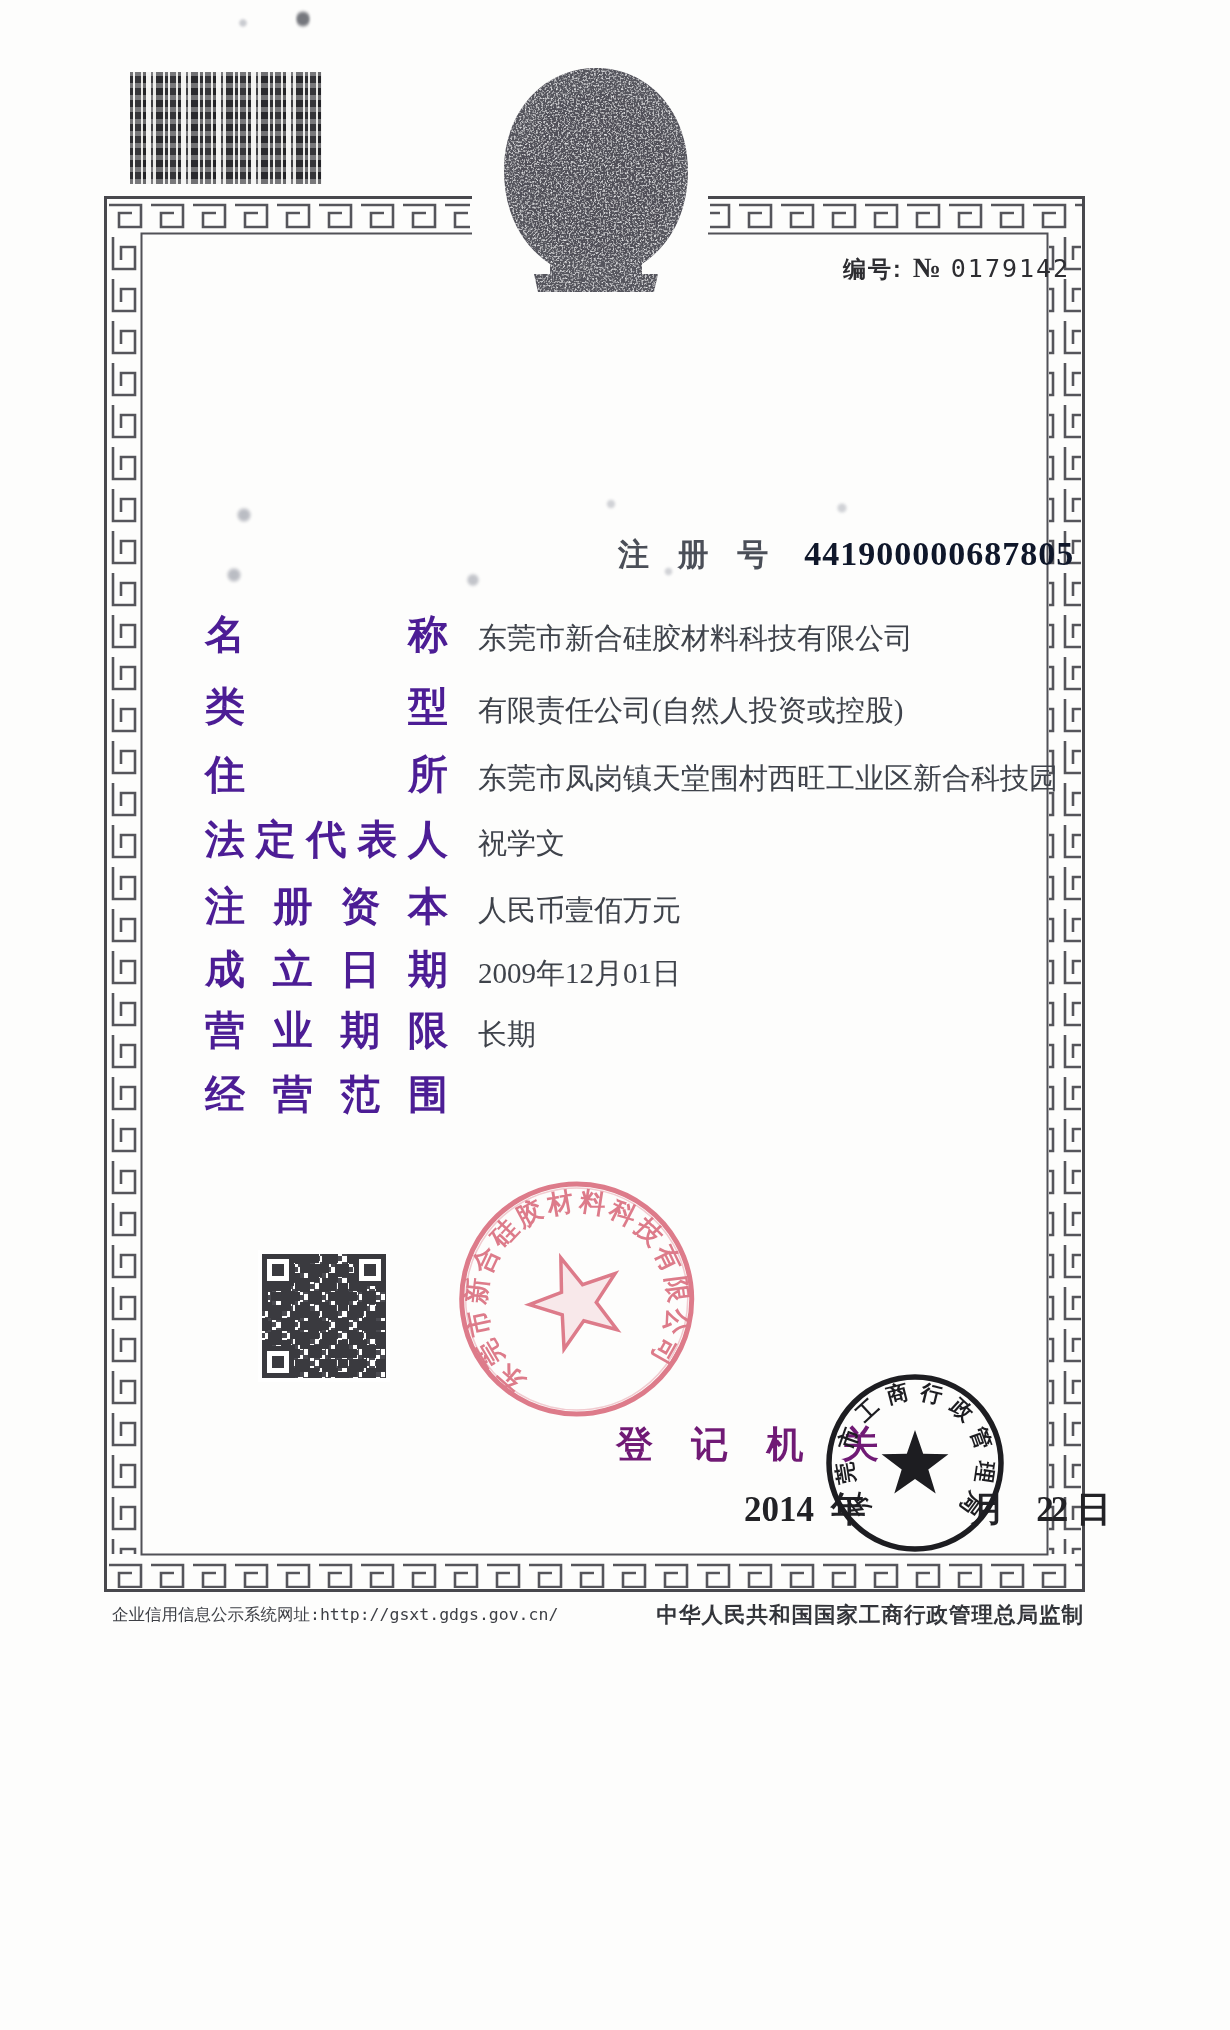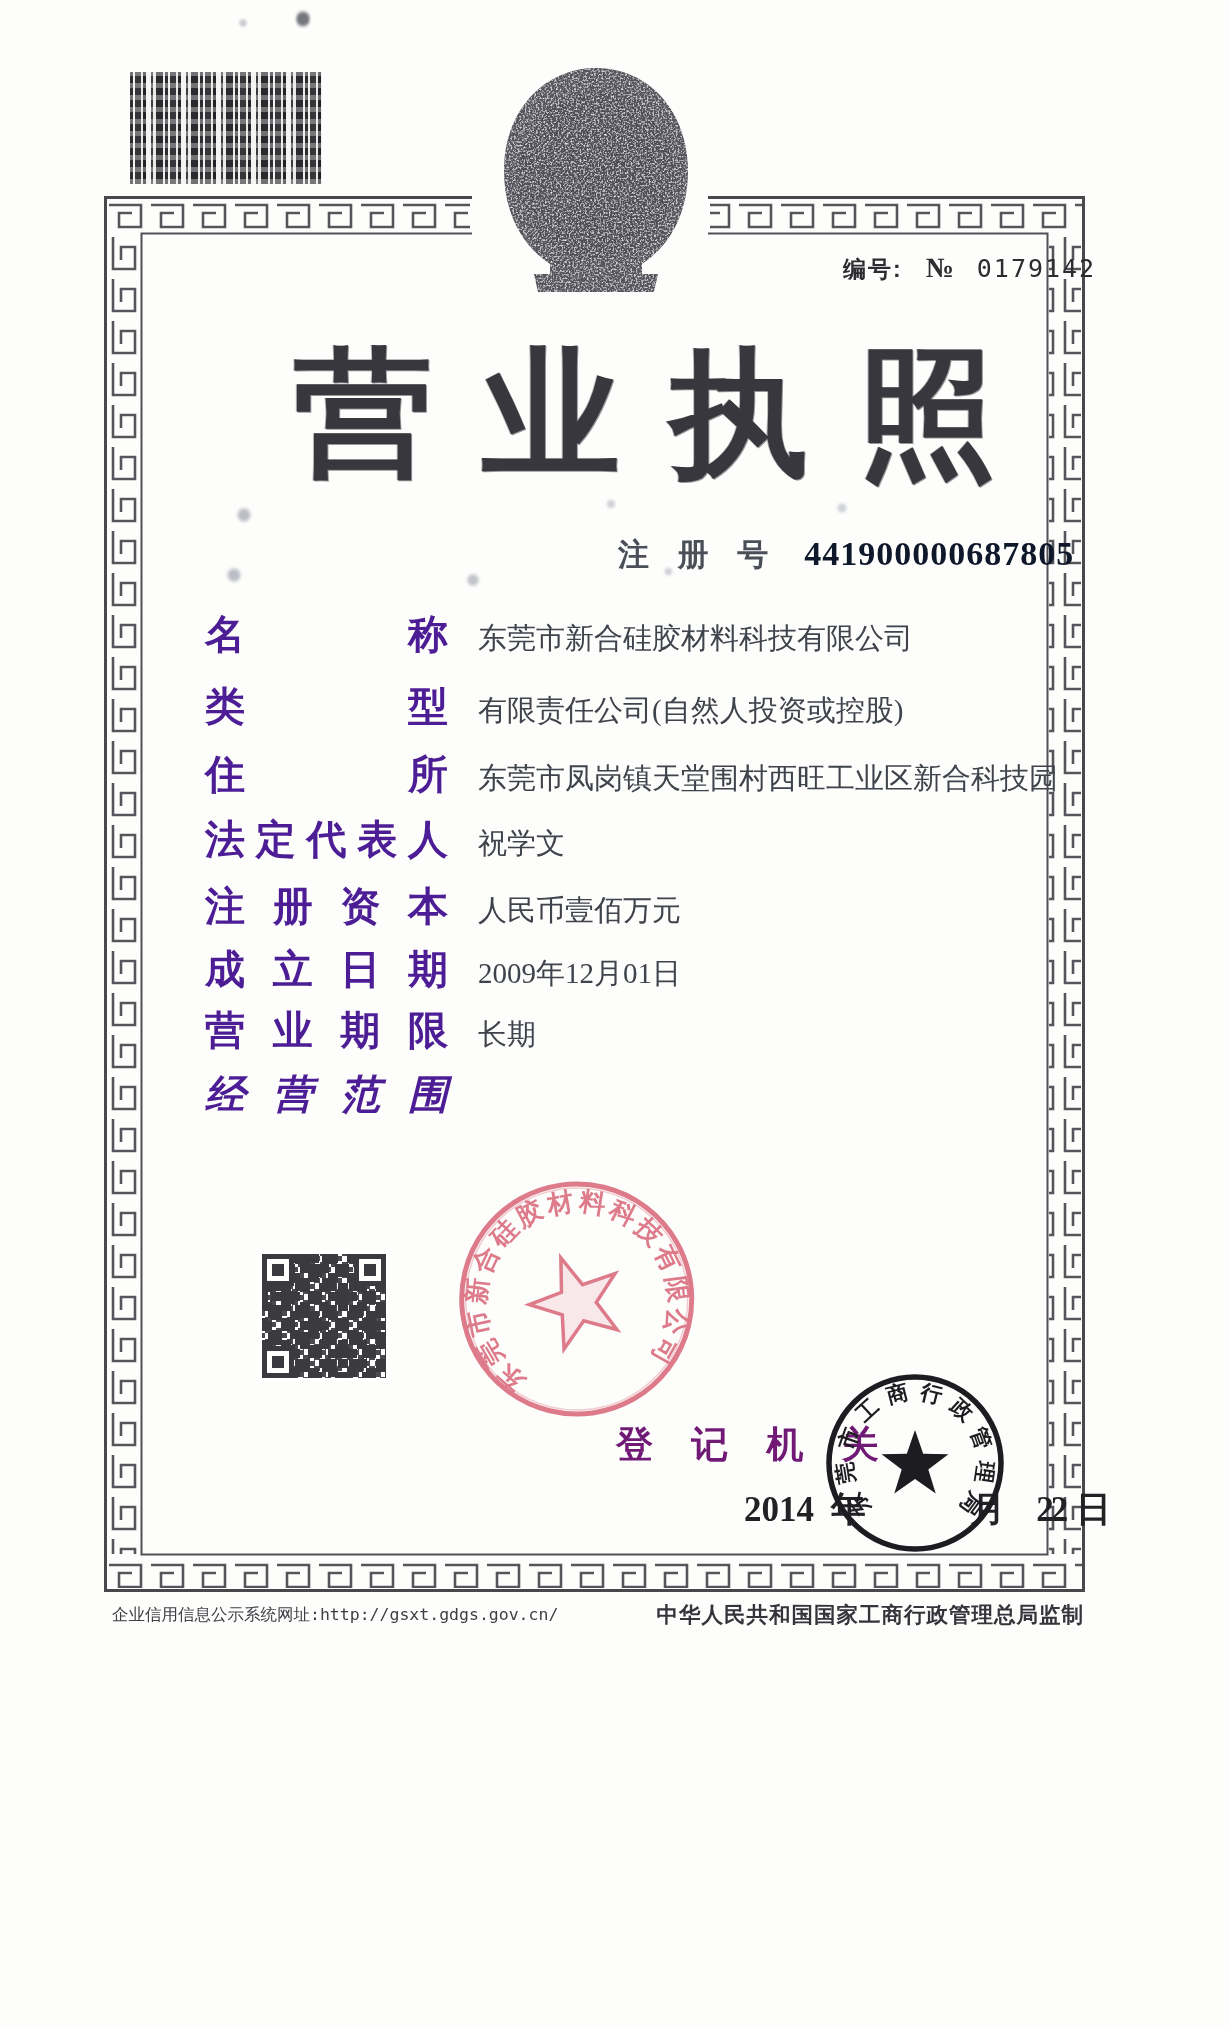--- a/index.html
+++ b/index.html
@@ -17,21 +17,21 @@
         #2a2a2e 0 3px,#f6f6f4 3px 5px,#323236 5px 11px,#ededea 11px 13px,
         #1e1e22 13px 16px,#f8f8f6 16px 21px,#3a3a3e 21px 23px,#efefec 23px 26px,
         #26262a 26px 33px,#f2f2f0 33px 35px);
     filter:blur(.4px) contrast(.95);}
 
   
   .emblem{position:absolute;left:480px;top:58px;z-index:3;}
 
   
   .serial{position:absolute;left:843px;top:252px;z-index:2;white-space:nowrap;
-          display:flex;align-items:baseline;gap:23px;color:#2d2d31;}
+          display:flex;align-items:baseline;gap:10px;color:#2d2d31;}
   .serial .lbl{font-size:23px;font-weight:bold;letter-spacing:2px;}
   .serial .numero{font-family:"Liberation Serif",serif;font-size:28px;font-weight:bold;}
   .serial .digits{font-family:"DejaVu Sans Mono",monospace;font-size:25px;letter-spacing:2px;}
 
   
   .title{position:absolute;left:294px;top:338px;z-index:2;white-space:nowrap;
          font-size:138px;font-weight:900;letter-spacing:50px;color:#3a3a40;line-height:1.1;
          text-shadow:1px 1px 0 rgba(70,70,75,.55), -1px 0 0 rgba(70,70,75,.35);
          filter:blur(.5px) contrast(1.05);}
 
@@ -41,21 +41,21 @@
   .regno .num{font-family:"Liberation Serif",serif;font-size:34px;color:#0f172a;margin-left:26px;letter-spacing:1px;font-weight:bold;}
 
   
   .fields{position:absolute;left:205px;top:612px;width:870px;z-index:2;}
   .frow{position:absolute;left:0;display:flex;align-items:baseline;}
   .frow .flabel{width:243px;font-size:40px;font-weight:bold;color:#4c1d95;line-height:44px;
                 text-align:justify;text-align-last:justify;text-justify:inter-character;
                 filter:blur(.3px);}
   .frow .fvalue{margin-left:30px;font-family:"Liberation Serif",serif;font-size:29px;
                 color:#3f434b;white-space:nowrap;filter:blur(.2px);}
-  .frow.scope{align-items:center;font-style:italic;}
+  .frow.scope{align-items:center;}
   .frow.scope .fvalue{white-space:normal;width:596px;font-size:23.5px;line-height:30px;
                       text-align:justify;margin-top:6px;color:#3c4048;}
 
   
   .qr{position:absolute;left:258px;top:1250px;width:132px;height:132px;background:#fff;z-index:2;
       padding:4px;box-sizing:border-box;}
   .qr-mod{position:relative;width:100%;height:100%;filter:blur(.3px);
     background-image:
       repeating-conic-gradient(#3a3a3f 0% 25%, rgba(0,0,0,0) 0% 50%),
       repeating-conic-gradient(#3a3a3f 0% 25%, rgba(0,0,0,0) 0% 50%),
@@ -133,21 +133,20 @@
     <path filter="url(#grain)" fill="#55545d" d="M116 10 C168 10 206 52 208 108 C209 152 192 186 162 206 L162 216 L178 216 L174 234 L58 234 L54 216 L70 216 L70 206 C40 186 23 152 24 108 C26 52 64 10 116 10 Z"></path>
     <ellipse cx="116" cy="118" rx="78" ry="84" fill="#4d4c55" opacity=".55" filter="url(#grain)"></ellipse>
   </svg>
 
   <div class="serial">
     <span class="lbl">编号:</span>
     <span class="numero">№</span>
     <span class="digits">0179142</span>
   </div>
 
-  <div class="title">营业执照</div>
 
   <div class="regno">
     <span class="lbl">注 册 号</span>
     <span class="num">441900000687805</span>
   </div>
 
   <div class="fields">
     <div class="frow" style="top:0px">
       <span class="flabel">名称</span>
       <span class="fvalue">东莞市新合硅胶材料科技有限公司</span>

